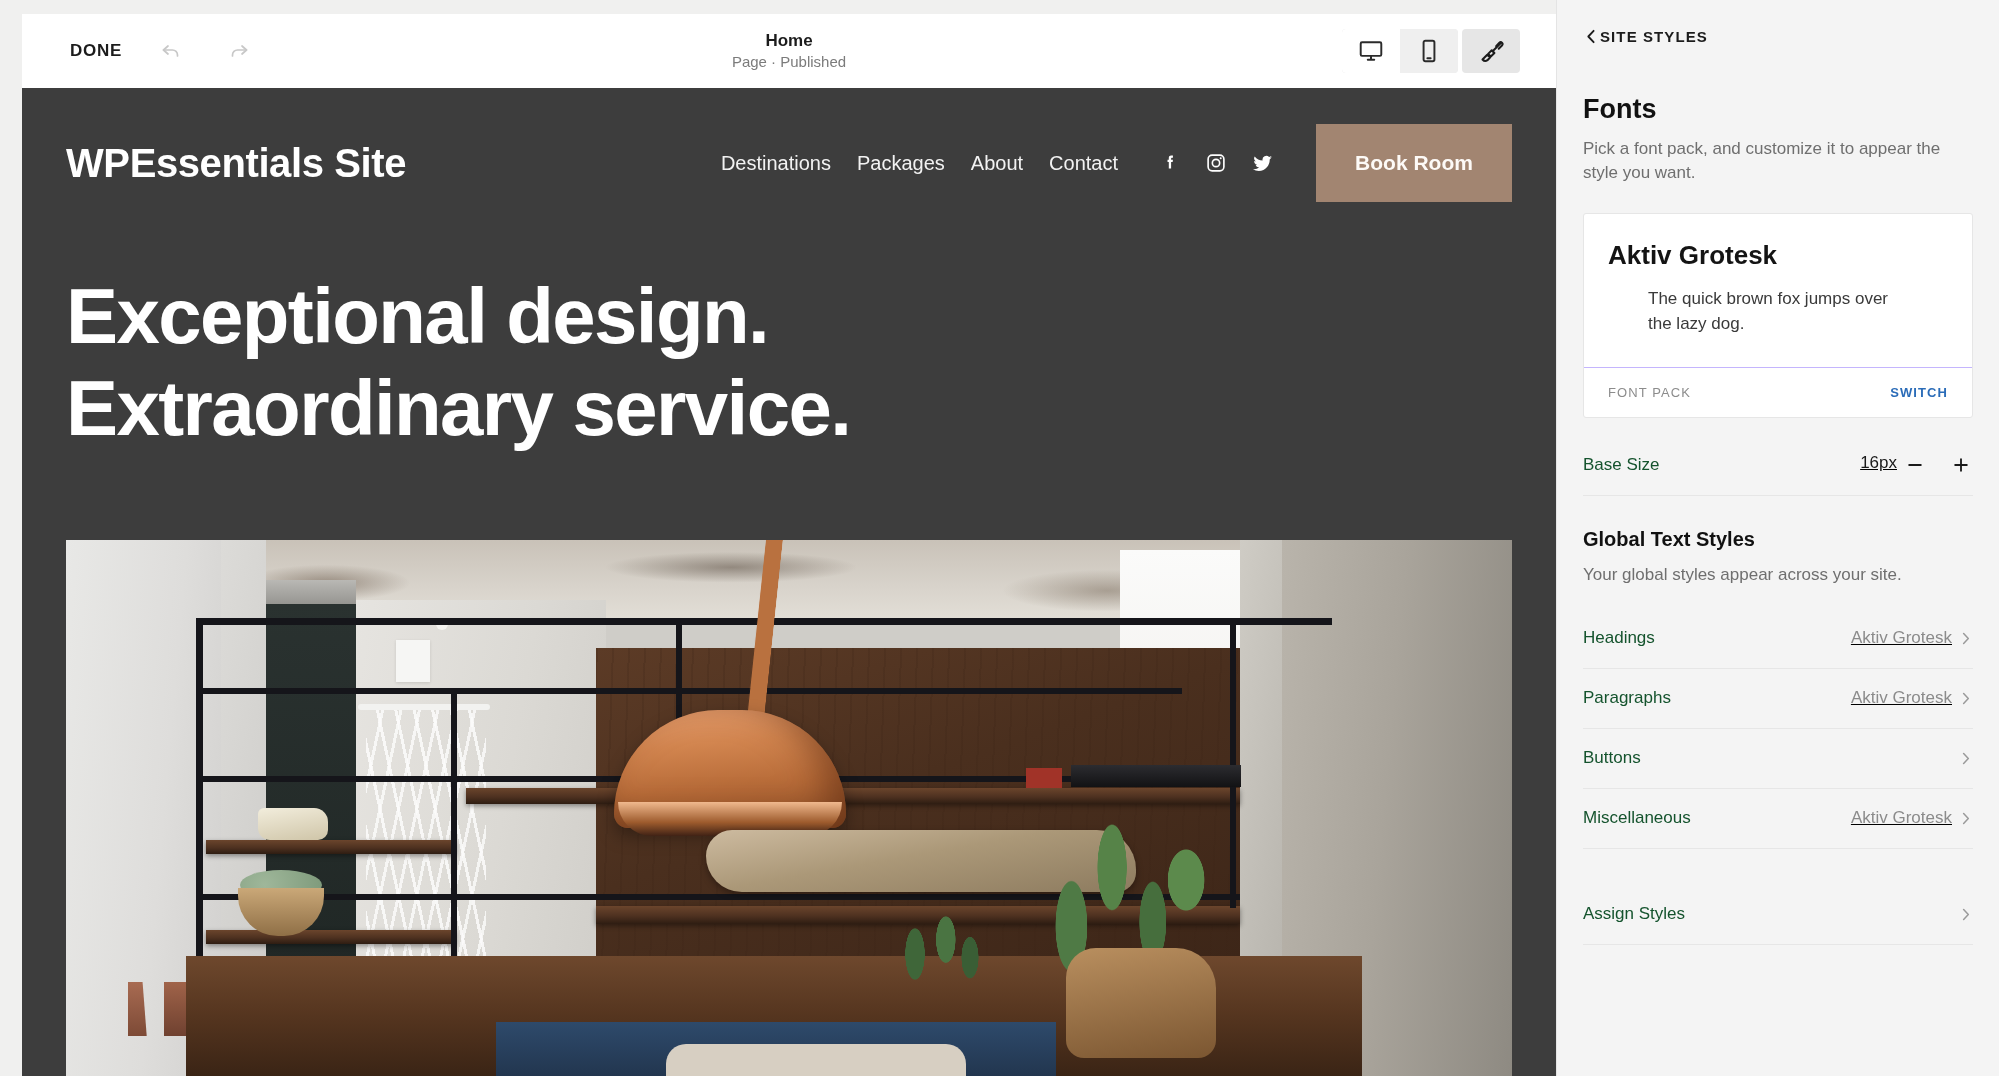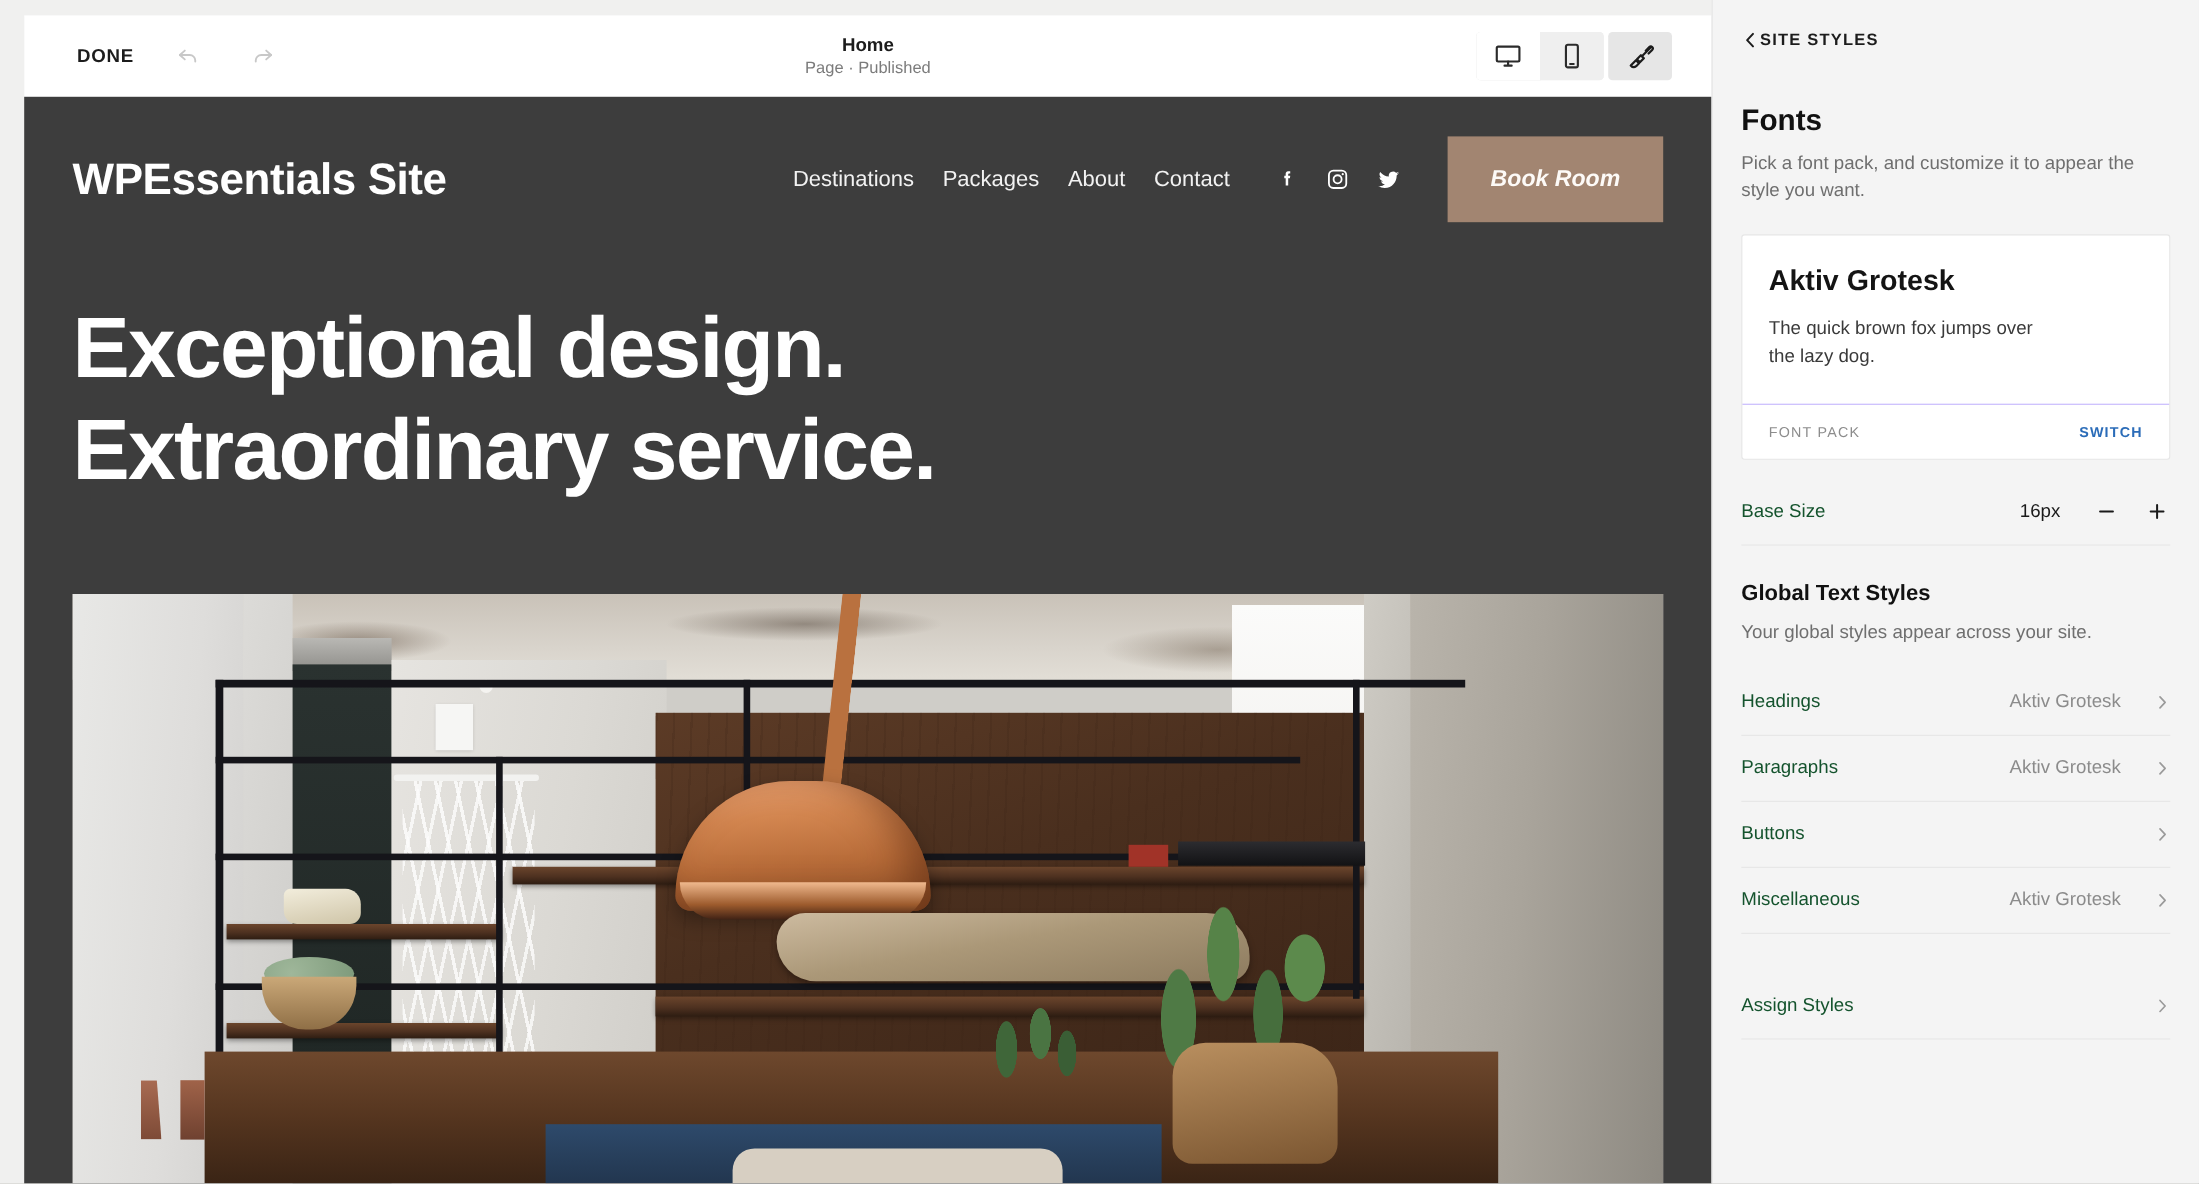--- a/index.html
+++ b/index.html
@@ -76,21 +76,20 @@
     font-size: 20px; color: #f2f2f2; text-decoration: none; cursor: pointer; white-space: nowrap;
   }
   .socials { display: flex; align-items: center; gap: 22px; margin-left: 40px; }
   .social { width: 24px; height: 24px; display: flex; align-items: center; justify-content: center; color: #ffffff; cursor: pointer; }
   .book-btn {
     margin-left: 42px; width: 196px; height: 78px;
     display: flex; align-items: center; justify-content: center;
     background: #a28571; color: #fdfaf7;
     font-size: 21px; font-weight: 700; border: none; cursor: pointer;
     font-family: "Liberation Sans", sans-serif;
-    font-style: italic;
   }
   .hero-copy { padding: 32px 65px 0 44px; }
   .hero-line {
     font-size: 78px; font-weight: 700; color: #ffffff;
     line-height: 1.18; letter-spacing: -1.6px; white-space: nowrap;
   }
 
   
   .hero-photo {
     position: absolute; left: 44px; top: 452px; right: 44px; bottom: 0;
@@ -248,35 +247,35 @@
   }
   .panel-body { padding: 0 26px; }
   .sec-title { font-size: 27px; font-weight: 700; color: #111; margin-top: 22px; }
   .sec-desc { font-size: 17px; color: #6f6f6f; line-height: 1.42; margin-top: 12px; }
 
   .font-card {
     margin-top: 28px; background: #ffffff; border: 1px solid #e6e6e6; border-radius: 3px;
   }
   .fc-top { padding: 26px 24px 30px 24px; }
   .fc-name { font-size: 26px; font-weight: 700; color: #141414; }
-  .fc-pangram { font-size: 17px; color: #3a3a3a; line-height: 1.45; margin-top: 16px; max-width: 240px; }
+  .fc-pangram { font-size: 17px; color: #3a3a3a; line-height: 1.45; margin-top: 16px; max-width: 240px; margin-left: 40px; }
   .fc-bottom {
     border-top: 1px solid #c4b5fd; height: 50px;
     display: flex; align-items: center; justify-content: space-between;
     padding: 0 24px;
   }
   .fc-label { font-size: 13px; letter-spacing: 1.1px; color: #8c8c8c; }
   .fc-switch { font-size: 13px; letter-spacing: 1.1px; color: #2b6cb8; font-weight: 700; cursor: pointer; }
 
   .row {
     height: 60px; display: flex; align-items: center;
     border-bottom: 1px solid #e6e6e6; cursor: pointer;
   }
   .row-label { font-size: 17px; color: #14532d; }
-  .row-right { margin-left: auto; display: flex; align-items: center; gap: 30px; }
+  .row-right { margin-left: auto; display: flex; gap: 6px; text-decoration: underline; }
   .row-value { font-size: 17px; color: #8b8b8b; }
   .stepper { display: flex; align-items: center; gap: 22px; }
   .step-btn { background: none; border: none; cursor: pointer; color: #1a1a1a; display: flex; align-items: center; justify-content: center; width: 24px; height: 24px; }
   .chev { color: #9a9a9a; display: flex; align-items: center; }
 
   .sec-gap { height: 32px; }
   .row.last-faint { border-bottom: 1px solid #e6e6e6; }
   .cut-row { height: 26px; display: flex; align-items: center; opacity: .18; }
 </style>
 </head>

